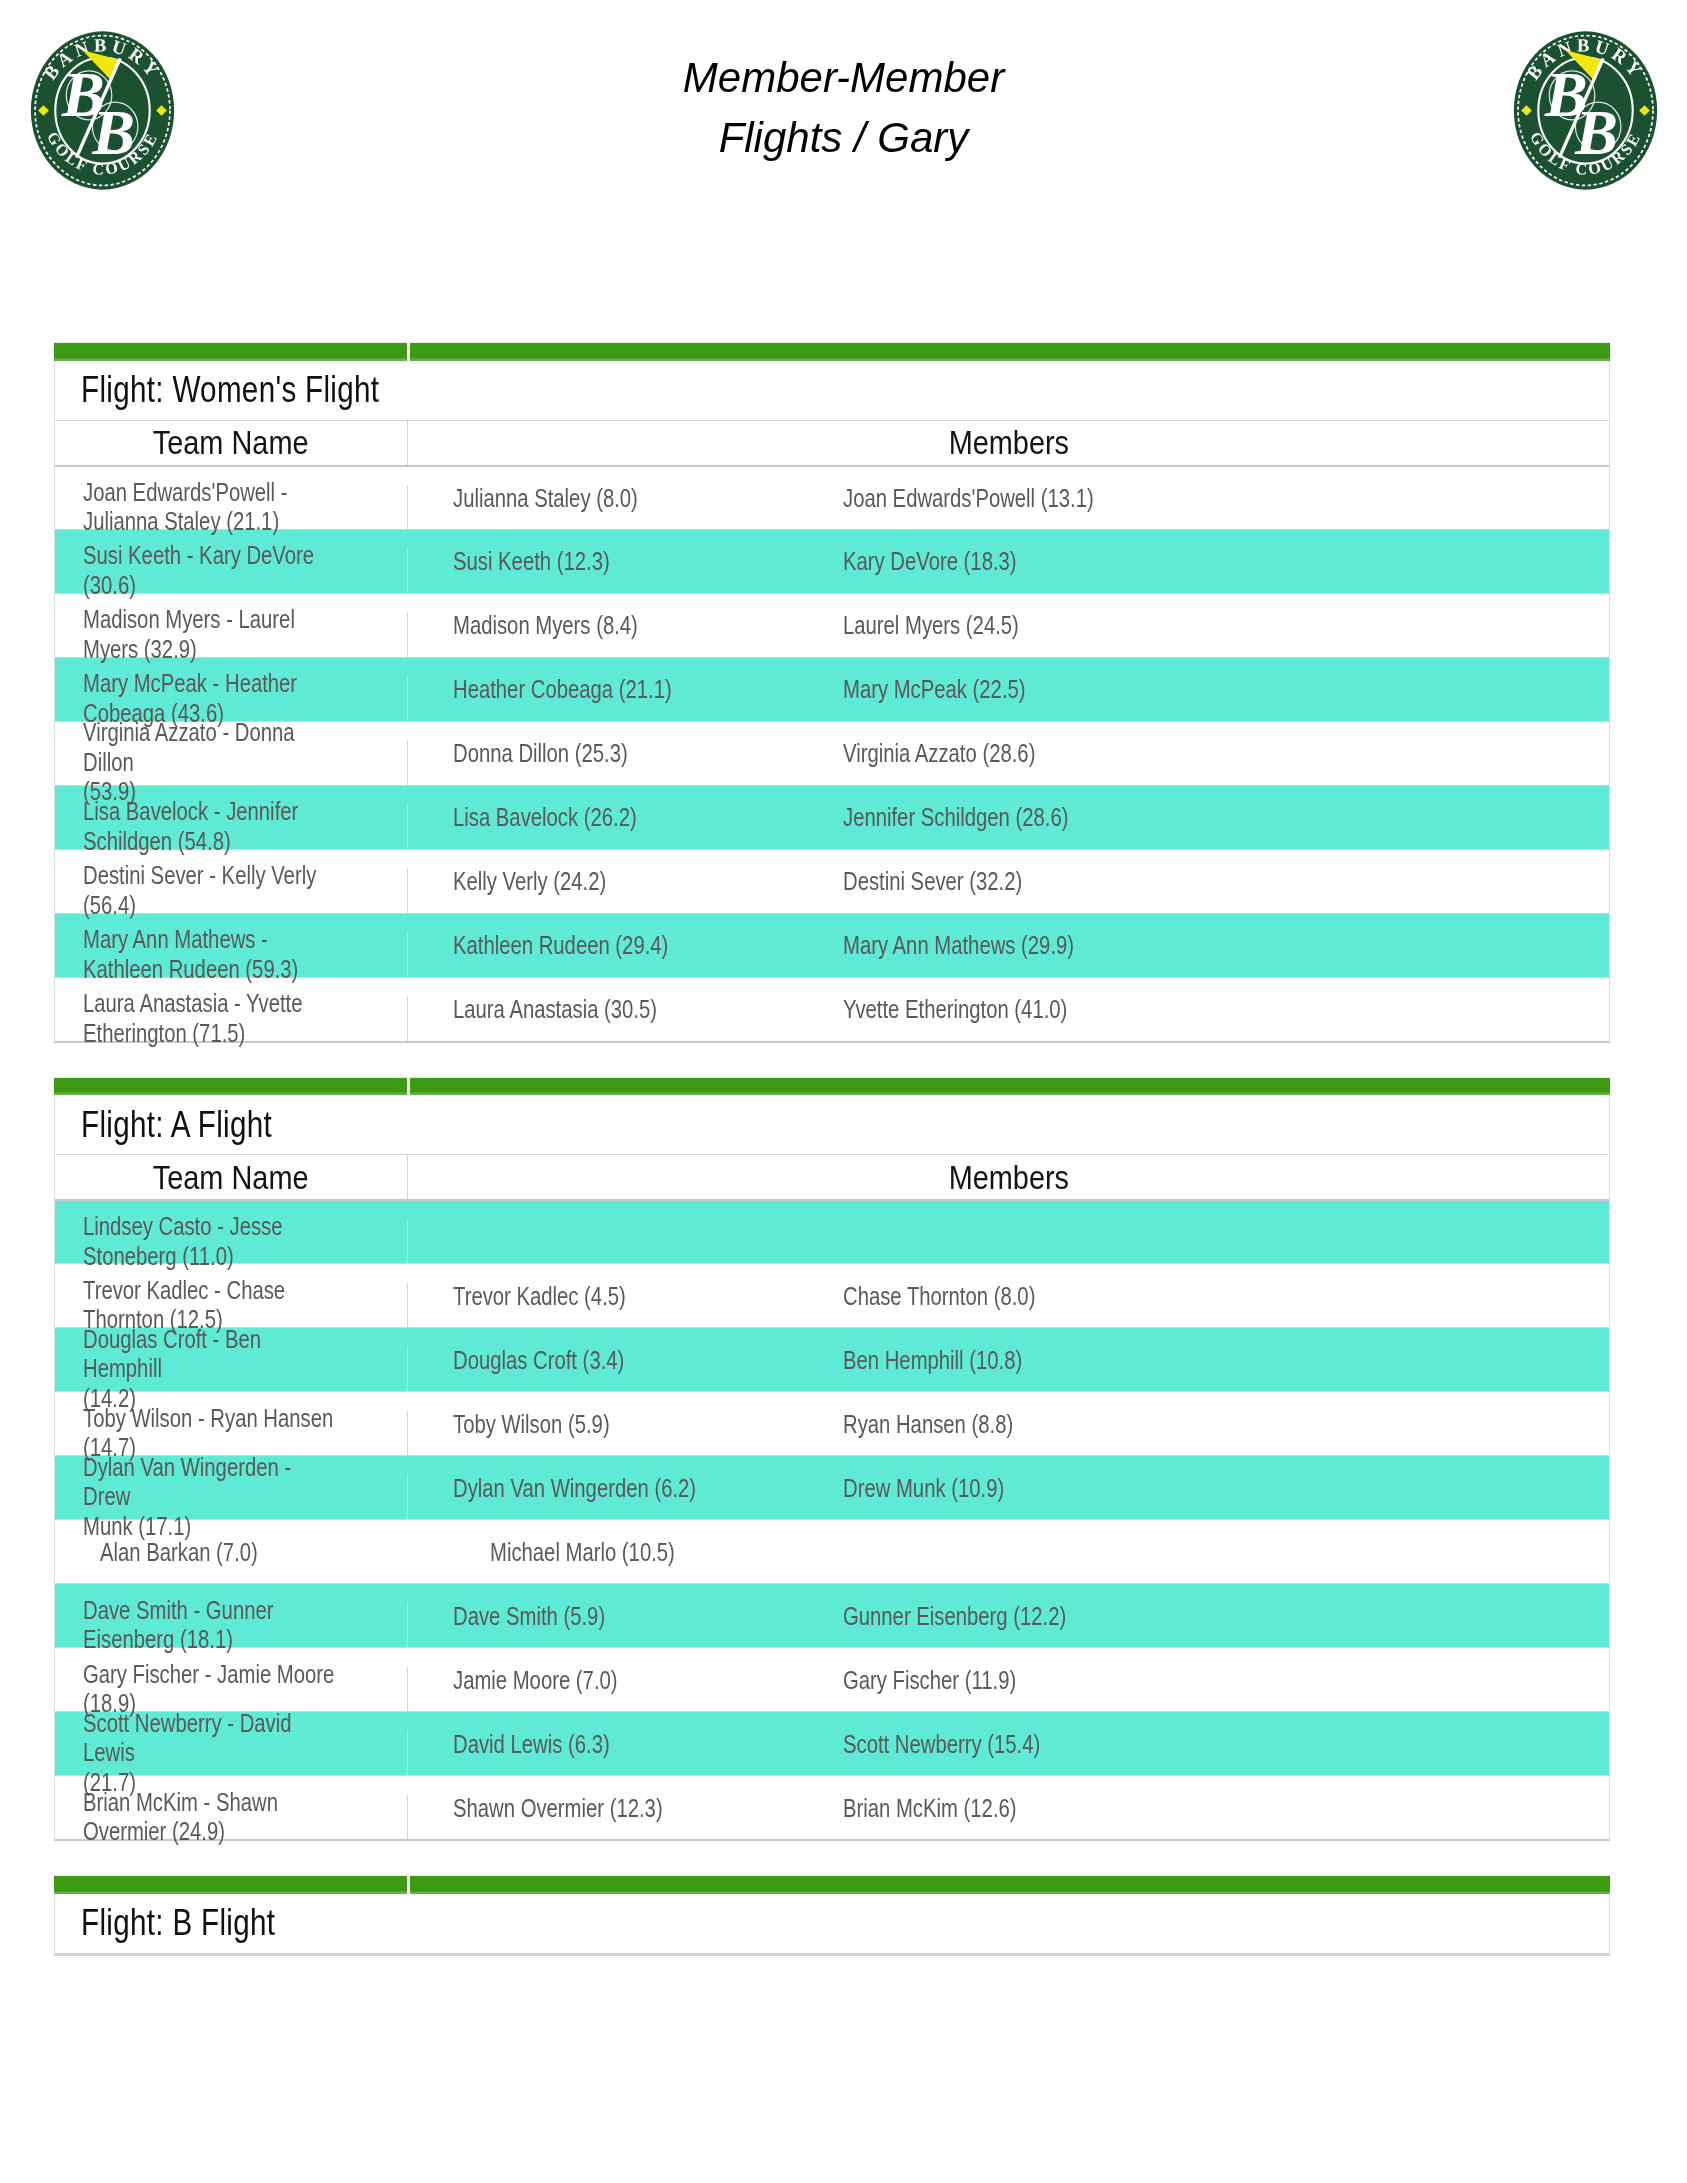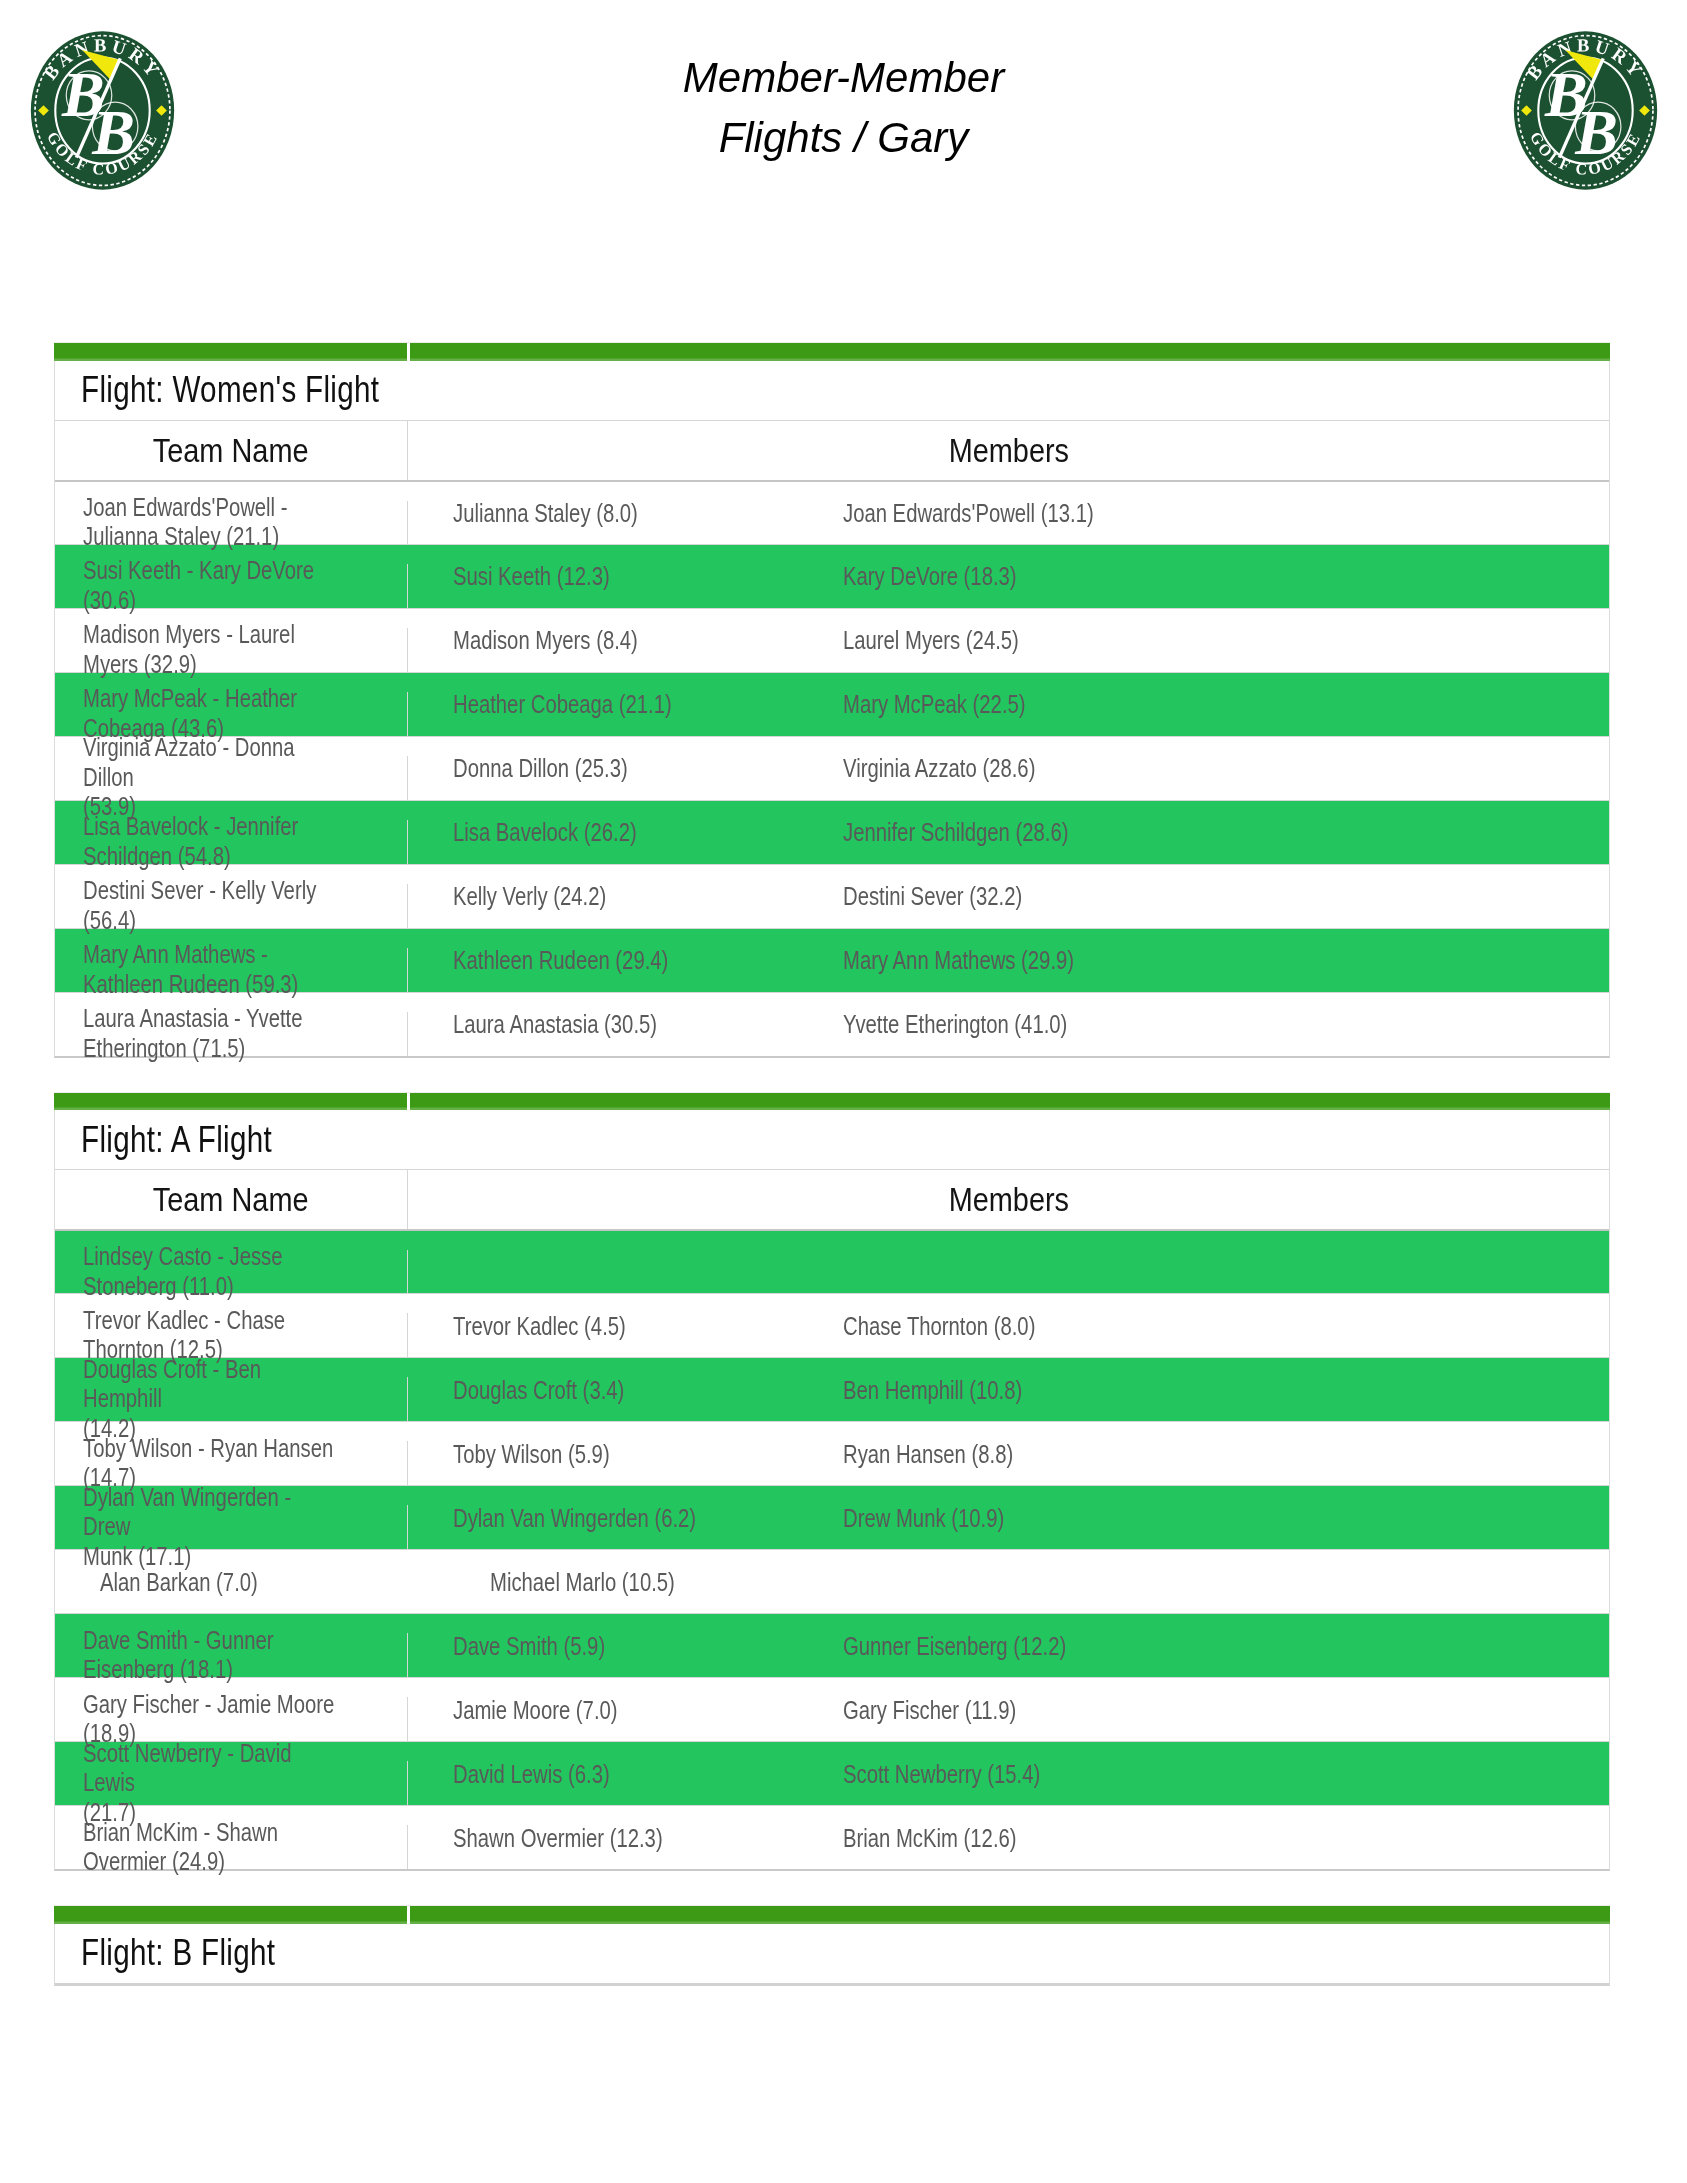--- a/index.html
+++ b/index.html
@@ -26,32 +26,32 @@
   .table-body{
     border-left:1.7px solid #dcdcdc;border-right:1.7px solid #dcdcdc;
     border-bottom:2.5px solid #c9c9c9;box-sizing:border-box;background:#fff;
   }
   .title-row{height:59px;box-sizing:border-box;display:flex;align-items:center;padding-left:26px;}
   .title-text{
     font-size:37px;color:#101010;white-space:nowrap;letter-spacing:0.4px;
     transform:scaleX(.8);transform-origin:0 50%;
   }
   .header-row{
-    height:62px;box-sizing:border-box;display:flex;
+    height:47px;box-sizing:border-box;display:flex;
     border-top:1.7px solid #d6d6d6;border-bottom:2.5px solid #c6c6c6;justify-content:flex-end;
   }
   .hdr-team{
     width:353px;box-sizing:border-box;border-right:1.7px solid #d6d6d6;
     display:flex;align-items:center;justify-content:center;
   }
   .hdr-members{flex:1;display:flex;align-items:center;justify-content:center;}
   .hdr-text{font-size:34px;color:#141414;transform:scaleX(.85);transform-origin:50% 50%;white-space:nowrap;}
   .data-row{height:64px;box-sizing:border-box;display:flex;border-top:1.7px solid #d6d6d6;}
   .data-row.first{border-top:none;height:62px;}
-  .data-row.shaded{background:#22c55e;}
+  .data-row.shaded{background:#5eead4;}
   .cell-team{
     width:353px;box-sizing:border-box;border-right:1.7px solid #d6d6d6;
     padding-left:28px;display:flex;align-items:center;overflow:visible;margin-top:19px;
   }
   .team-text{
     font-size:26px;line-height:29.5px;color:#595959;width:405px;
     white-space:pre-line;transform:scaleX(.78);transform-origin:0 50%;
   }
   .cell-members{flex:1;position:relative;}
   .member{

